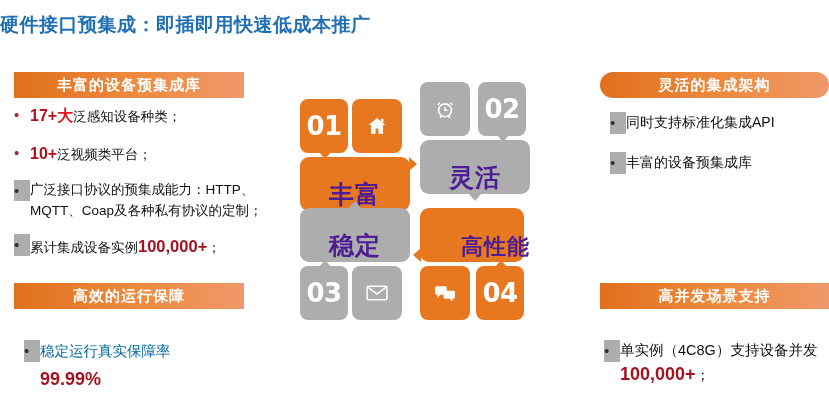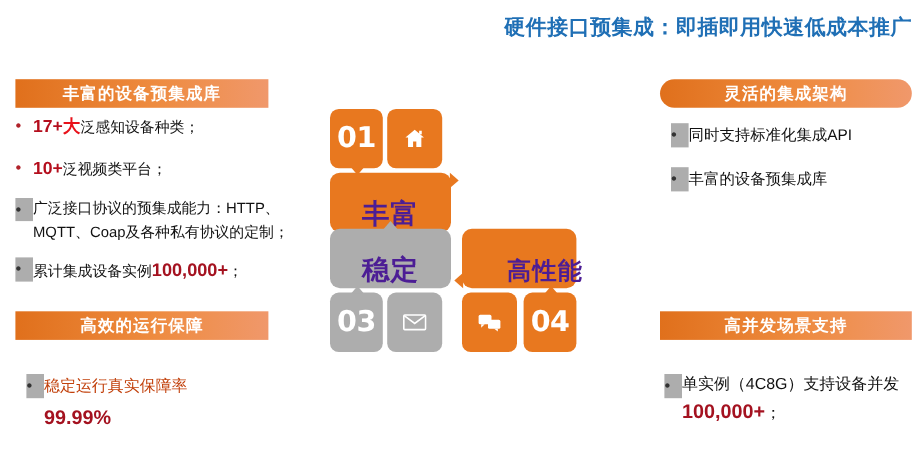--- a/index.html
+++ b/index.html
@@ -7,21 +7,21 @@
     width: 829px; height: 415px;
     background: #ffffff;
     font-family: "Liberation Sans", "DejaVu Sans", sans-serif;
     overflow: hidden;
   }
   #slide { position: relative; width: 829px; height: 415px; background: #fff; }
 
   
   .title {
     position: absolute; top: 12px; left: 0; width: 829px;
-    text-align: right;
+    text-align: left;
     font-size: 19px; font-weight: bold; letter-spacing: 0.5px;
     color: #1F6FB5;
     white-space: nowrap;
   }
 
   
   .hdr-bar {
     position: absolute; height: 26px;
     background: linear-gradient(to right, #E0701C 0%, #EE8B3F 55%, #F0986B 100%);
     display: flex; align-items: center; justify-content: center;
@@ -52,21 +52,21 @@
   .num-rd { color: #E8111A; font-weight: bold; font-size: 16px; }
   .num-mr { color: #A41220; font-weight: bold; font-size: 16.5px; }
 
   .list-l1 { left: 14px; top: 104px; width: 266px; }
   .list-l1 .bl-item { margin-bottom: 13px; }
   .list-l2 { left: 24px; top: 340px; width: 260px; }
   .list-r1 { left: 610px; top: 112px; width: 215px; }
   .list-r1 .bl-item { margin-bottom: 18px; }
   .list-r2 { left: 604px; top: 340px; width: 225px; }
 
-  .l2-line1 { font-size: 14.5px; color: #c2410c; }
+  .l2-line1 { font-size: 14.5px; color: #0369a1; }
   .l2-line2 { font-size: 18px; font-weight: bold; color: #A41220; margin-top: 4px; }
 
   .r1-txt { font-size: 14px; color: #111; }
   .r2-wrap { font-size: 14.5px; color: #111; line-height: 1.45; }
   .r2-wrap .big { color: #A41220; font-weight: bold; font-size: 18px; }
 
   
   #center { position: absolute; left: 300px; top: 82px; width: 230px; height: 240px; }
 
   .quad { position: absolute; width: 110px; height: 112px; }
@@ -208,20 +208,38 @@
           <path d="M12 3.2 2.8 11h2.6v9.4h5.0v-5.6h3.2v5.6h5.0V11h2.6z"></path>
           <rect x="16.4" y="4.2" width="2.6" height="3.6"></rect>
         </svg>
       </div>
       <div class="cell labelbox orange w-wide" style="left:0px; top:58px;">
         <span>丰富</span>
         <span class="tail2" style="right:-7px; top:0px; border-left:8px solid #E8781F;"></span>
       </div>
     </div>
 
+    <div class="quad q2">
+      <div class="cell iconbox gray" style="left:0px; top:0px; border-radius:8px;">
+        <svg width="22" height="22" viewBox="0 0 24 24" fill="none" stroke="#ffffff" stroke-width="1.7">
+          <circle cx="12" cy="13.4" r="7"></circle>
+          <path d="M12 9.8v3.6h2.6"></path>
+          <path d="M6.4 5.2 4.1 7.4M17.6 5.2l2.3 2.2"></path>
+          <path d="M8.2 19.6 6.6 21.6M15.8 19.6l1.6 2"></path>
+        </svg>
+      </div>
+      <div class="cell numbox gray" style="left:58px; top:0px;">
+        <span>02</span>
+        <span class="tail"></span>
+      </div>
+      <div class="cell labelbox gray w-wide" style="left:0px; top:58px;">
+        <span>灵活</span>
+        <span class="tail2" style="left:50%; margin-left:-7px; bottom:-7px; border-top:8px solid #ADADAD; border-left:7px solid transparent; border-right:7px solid transparent; border-bottom:none;"></span>
+      </div>
+    </div>
 
     <div class="quad q3">
       <div class="cell labelbox gray w-wide" style="left:0px; top:0px;">
         <span>稳定</span>
         <span class="tail2" style="left:50%; margin-left:-7px; top:-7px; border-bottom:8px solid #ADADAD; border-left:7px solid transparent; border-right:7px solid transparent; border-top:none;"></span>
       </div>
       <div class="cell numbox gray tail-up" style="left:0px; top:58px;">
         <span>03</span>
         <span class="tail"></span>
       </div>

